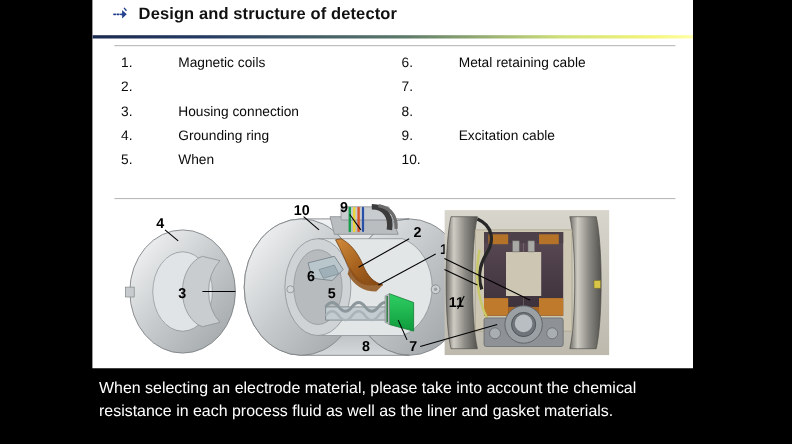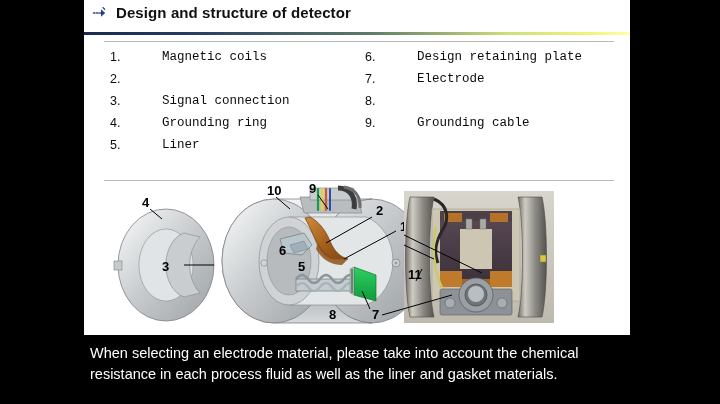--- a/index.html
+++ b/index.html
@@ -6,36 +6,36 @@
   body{width:720px;height:404px;overflow:hidden;
        font-family:"Liberation Sans",sans-serif;}
 
   .stage{position:relative;width:720px;height:404px;background:#000;}
 
   
   .slide{position:absolute;left:84px;top:0;width:546px;height:335px;
          background:#ffffff;overflow:hidden;}
 
   
-  .title-row{position:absolute;left:8px;top:5px;display:flex;align-items:center;gap:8px;}
+  .title-row{position:absolute;left:18px;top:5px;display:flex;align-items:center;gap:8px;}
   .title-bullet{width:16px;height:16px;flex:0 0 16px;display:block;}
   .title-text{font-size:15px;font-weight:bold;color:#111;letter-spacing:.1px;
               white-space:nowrap;line-height:16px;}
 
   .title-rule{position:absolute;left:0;top:32px;width:546px;height:3px;
      background:linear-gradient(to right,#1b2a50 0%,#253a63 18%,#5d7a6a 52%,#cfe07a 78%,#f4f47a 93%,#ffffa8 100%);}
 
   
   .legend{position:absolute;left:20px;top:41px;width:510px;}
   .hr{height:1px;background:#b9b9b9;width:100%;}
   .legend-cols{display:flex;padding-top:4px;}
   .col{width:255px;}
   .li{display:flex;font-size:12.5px;color:#0b0b0b;line-height:22px;height:22px;}
   .li .num{width:52px;text-align:left;padding-left:6px;}
-  .li .lbl{flex:1;font-family:Liberation Mono, monospace;}
+  .li .lbl{flex:1;}
   .li.blank{visibility:hidden;}
 
   
   .figure{position:absolute;left:20px;top:180px;width:510px;height:152px;}
   .fig-rule{position:absolute;left:0;top:0;width:100%;height:1px;background:#b9b9b9;}
   .fig-canvas{position:absolute;left:0;top:3px;width:510px;height:148px;}
 
   
   .caption{position:absolute;left:0;top:335px;width:720px;height:85px;background:#000;padding-left:24px;}
   .caption p{margin:0;position:absolute;left:90px;top:8px;width:545px;
@@ -74,53 +74,53 @@
         <div class="col">
           <div class="li">
             <span class="num">1.</span>
             <span class="lbl">Magnetic coils</span>
           </div>
           <div class="li">
             <span class="num">2.</span>
           </div>
           <div class="li">
             <span class="num">3.</span>
-            <span class="lbl">Signal connection</span>
+            <span class="lbl">Housing connection</span>
           </div>
           <div class="li">
             <span class="num">4.</span>
             <span class="lbl">Grounding ring</span>
           </div>
           <div class="li">
             <span class="num">5.</span>
-            <span class="lbl">Liner</span>
+            <span class="lbl">When</span>
           </div>
           <div class="li blank">
             <span class="num"></span>
             <span class="lbl"></span>
           </div>
         </div>
 
         <div class="col">
           <div class="li">
             <span class="num">6.</span>
-            <span class="lbl">Design retaining plate</span>
+            <span class="lbl">Metal retaining cable</span>
           </div>
           <div class="li">
             <span class="num">7.</span>
-            <span class="lbl">Electrode</span>
           </div>
           <div class="li">
             <span class="num">8.</span>
           </div>
           <div class="li">
             <span class="num">9.</span>
-            <span class="lbl">Grounding cable</span>
-          </div>
-          <div class="li">
+            <span class="lbl">Excitation cable</span>
+          </div>
+          <div class="li">
+            <span class="num">10.</span>
           </div>
         </div>
 
       </div>
     </div>
 
     <div class="figure">
       <div class="fig-rule"></div>
 
       <svg class="fig-canvas" viewBox="0 0 510 148">

